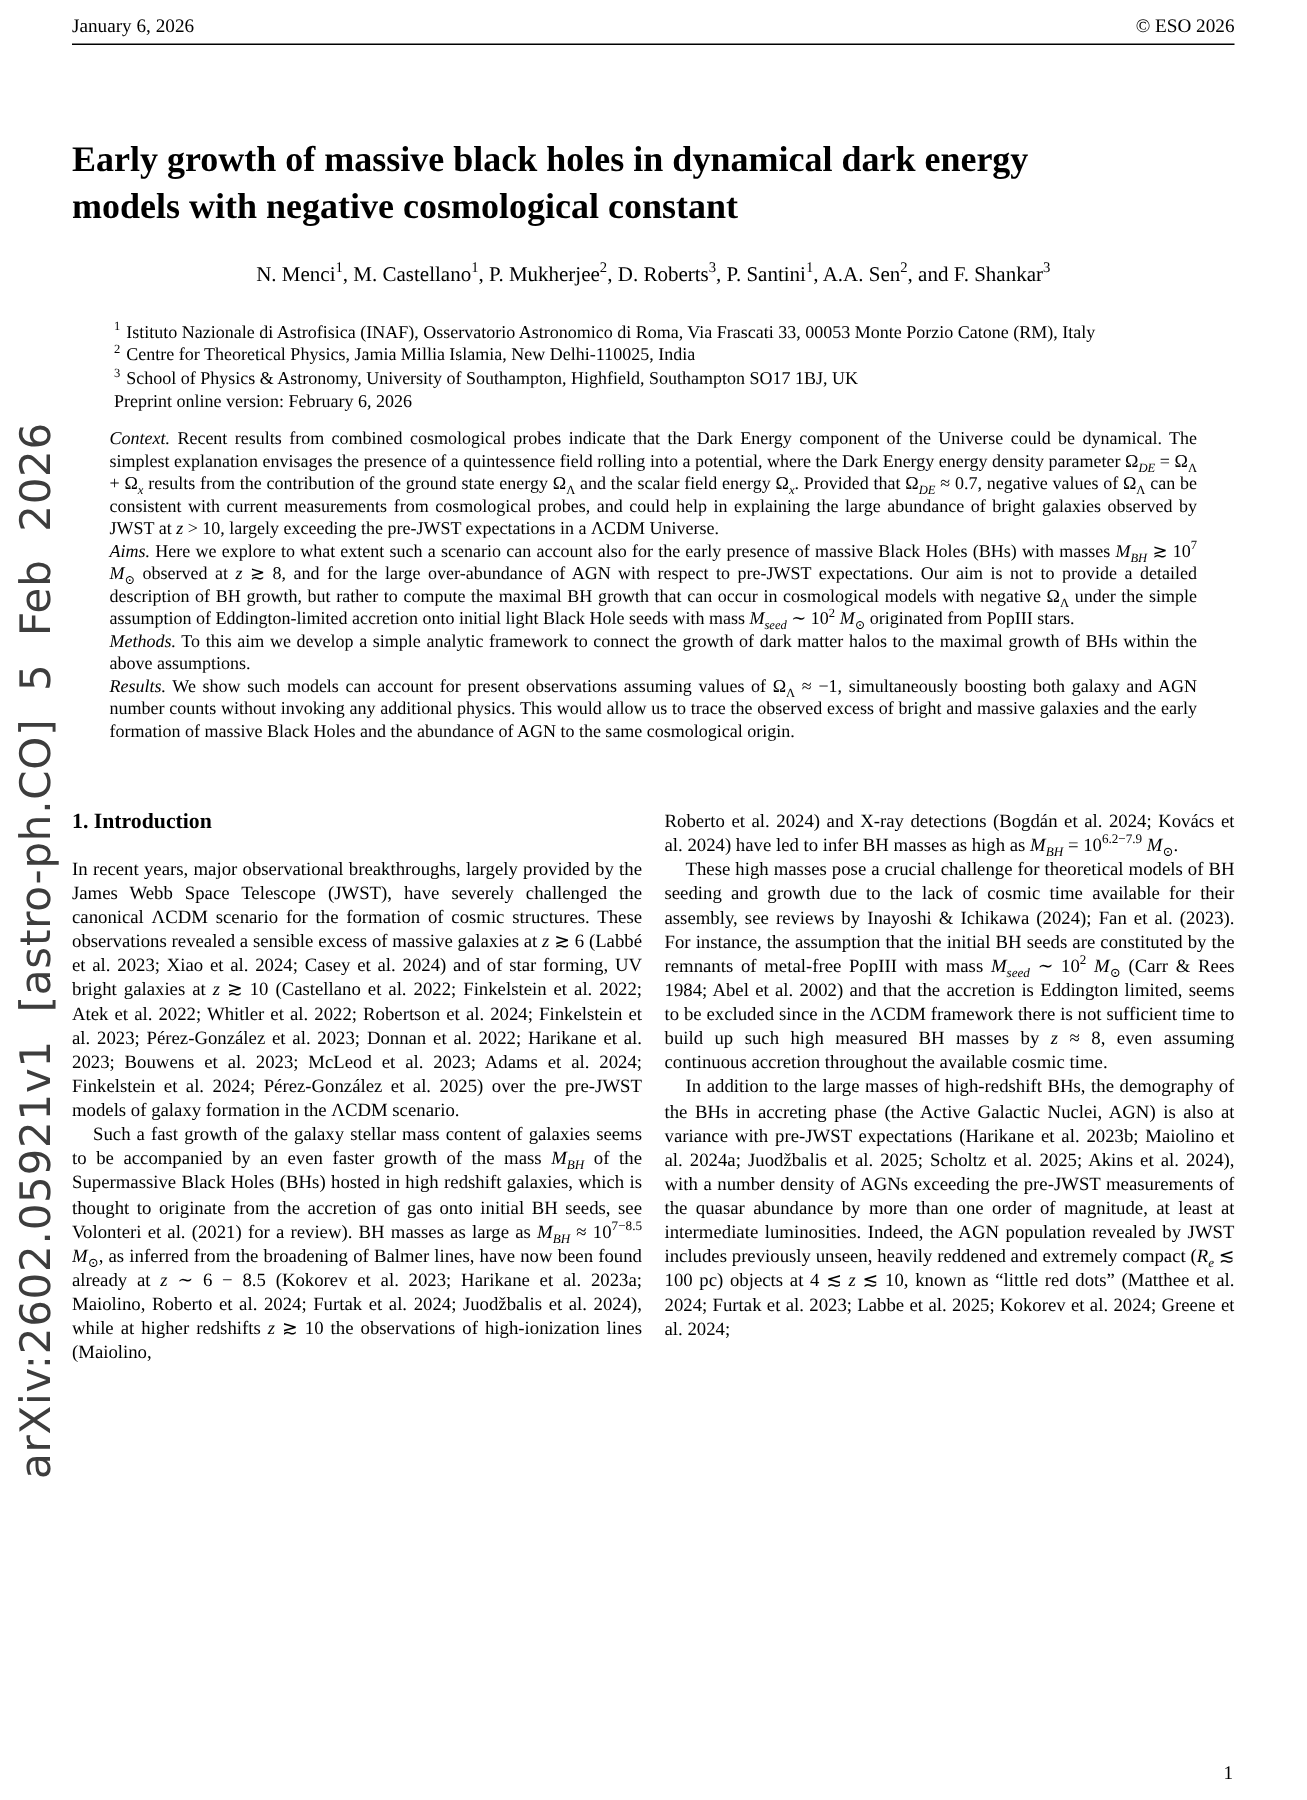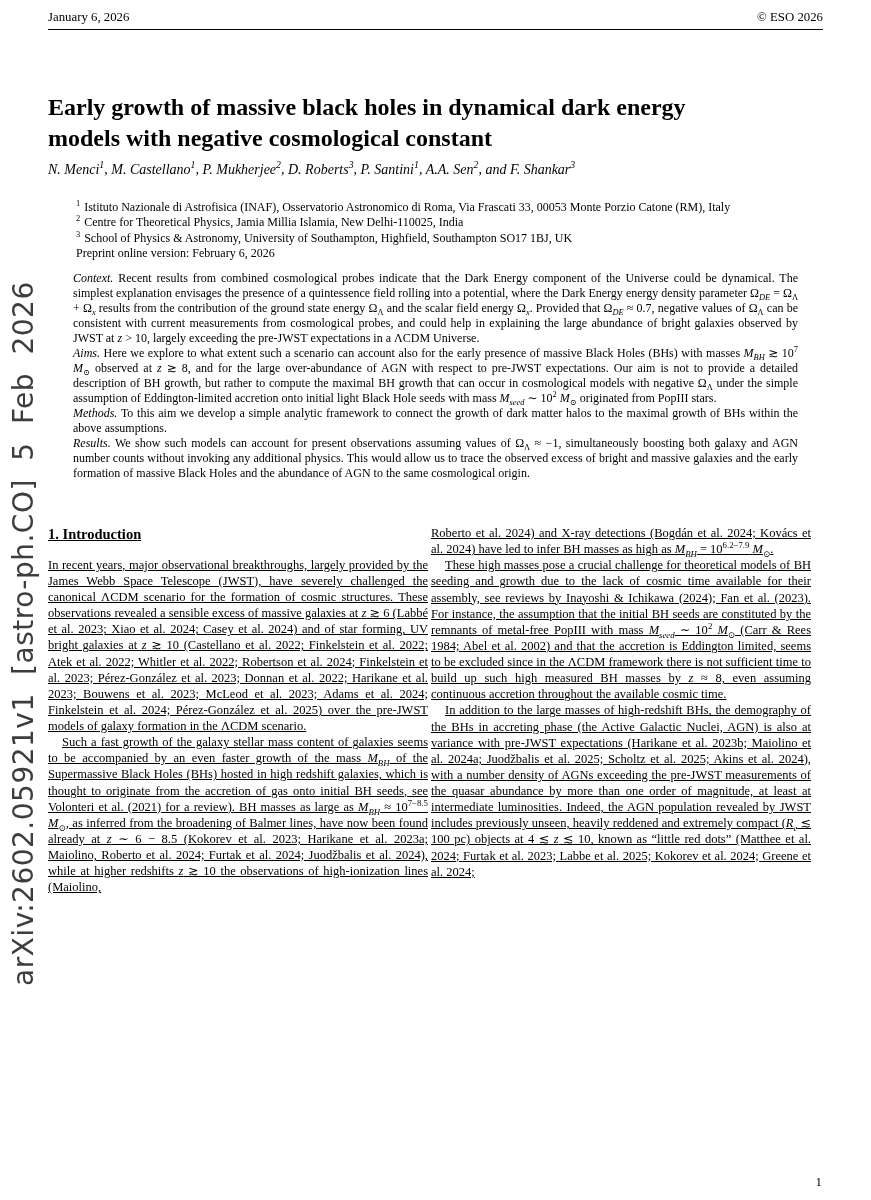--- a/index.html
+++ b/index.html
@@ -30,21 +30,21 @@
   .pg-header .journal { font-style: italic; }
 
   .title {
     margin: 62px 0 0 0;
     text-align: left;
     font-weight: bold;
     font-size: 24px;
     line-height: 1.3;
   }
 
-  .authors { margin-top: 8px; font-size: 14px; font-style: italic; }
+  .authors { margin-top: 22px; text-align: center; font-size: 14px; }
 
   sup, sub { font-size: 70%; line-height: 0; }
 
   .affils {
     margin-top: 22px;
     padding-left: 28px;
     padding-right: 6px;
     font-size: 12px;
     line-height: 1.28;
   }
@@ -67,25 +67,24 @@
     line-height: 1.25;
     text-align: justify;
   }
   .abstract .ab-label { font-style: italic; }
 
   .keywords { margin: 12px 25px 0 25px; font-size: 12px; }
   .kw-label { font-weight: bold; }
 
   .columns {
     display: flex;
-    gap: 3px;
+    gap: 15px;
     margin-top: 44px;
     height: 478px;
     overflow: hidden;
-    text-decoration: underline;
   }
   .col {
     width: 380px;
     font-size: 12.5px;
     line-height: 1.29;
     text-align: justify;
   }
   .section-heading { font-size: 14.5px; font-weight: bold; margin: 0 0 13px 0; }
   .col p { margin: 0; }
   .col p.indent { text-indent: 14px; }

